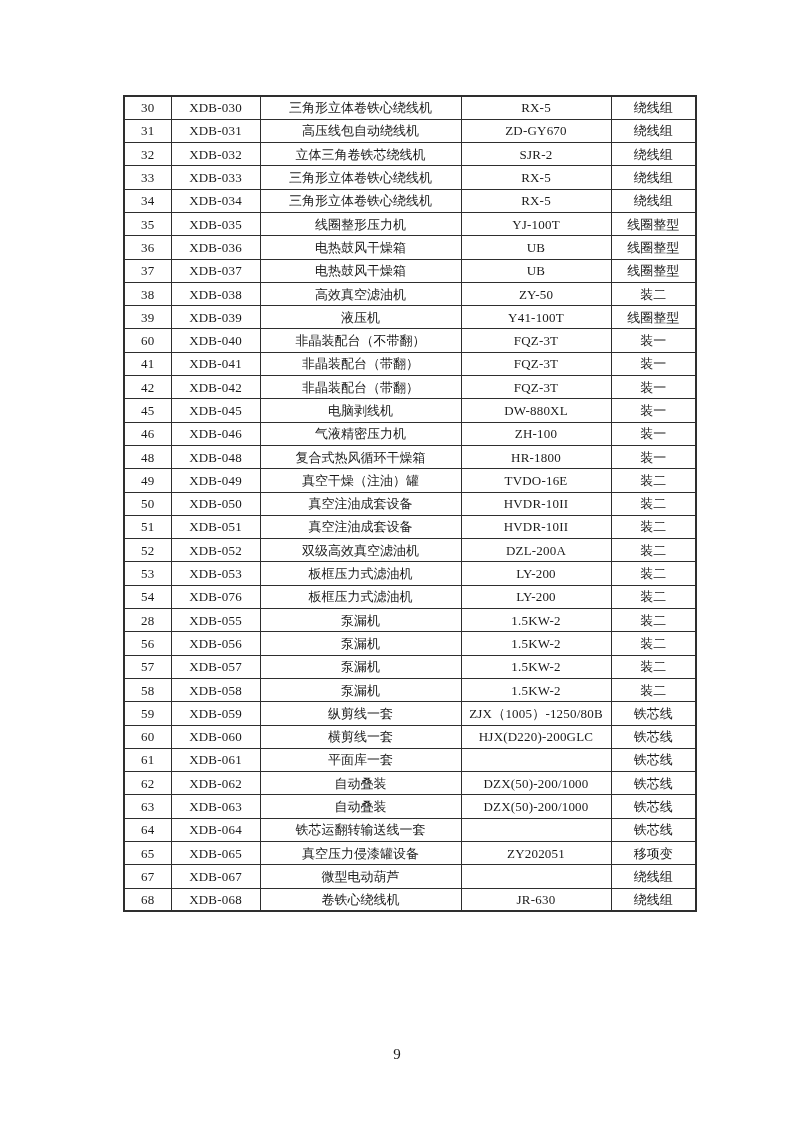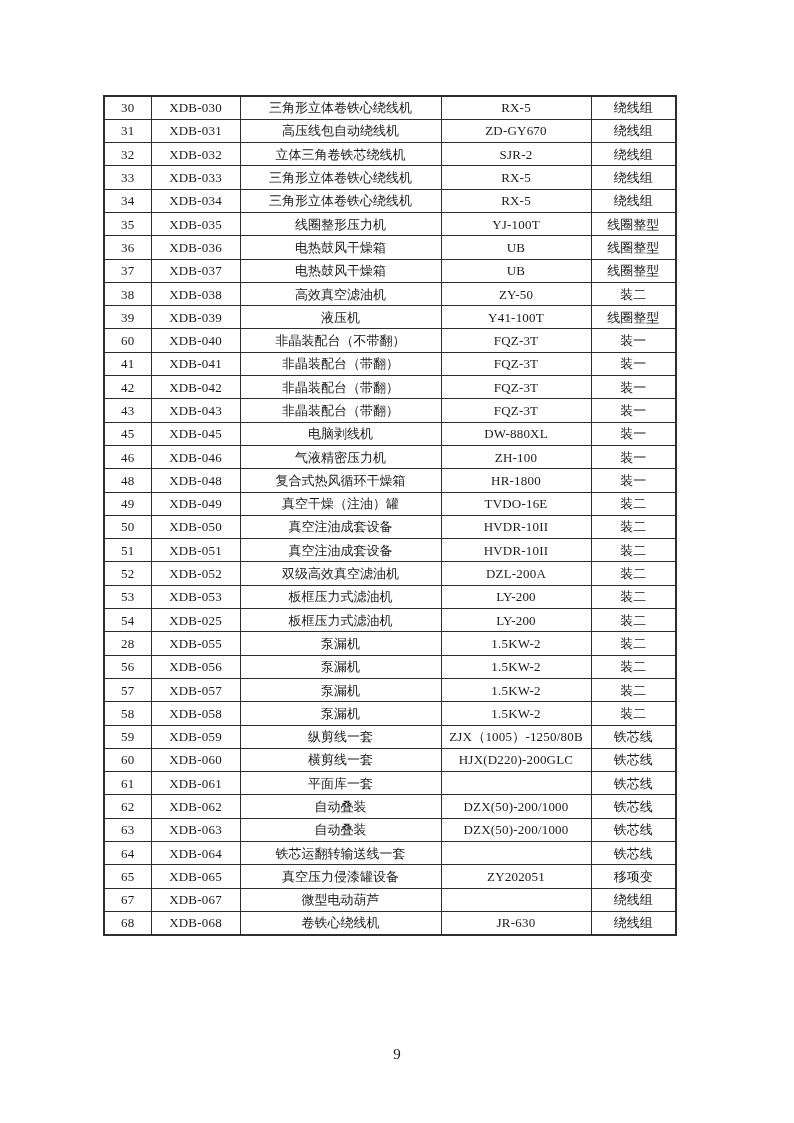--- a/index.html
+++ b/index.html
@@ -9,21 +9,21 @@
     width: 794px;
     height: 1123px;
     background: #ffffff;
     margin: 0 auto;
     font-family: "Liberation Serif", "DejaVu Serif", serif;
     color: #1a1a1a;
     overflow: hidden;
   }
   table.equip-table {
     position: absolute;
-    left: 103px;
+    left: 123px;
     top: 95px;
     width: 572px;
     border-collapse: collapse;
     table-layout: fixed;
     border: 2px solid #2e2e2e;
   }
   table.equip-table td {
     border: 1px solid #2e2e2e;
     height: 23.3px;
     text-align: center;
@@ -151,27 +151,20 @@
     <td class="c-group">装一</td>
   </tr>
         <tr>
     <td class="c-num">42</td>
     <td class="c-code">XDB-042</td>
     <td class="c-name">非晶装配台（带翻）</td>
     <td class="c-model">FQZ-3T</td>
     <td class="c-group">装一</td>
   </tr>
         <tr>
-    <td class="c-num">43</td>
-    <td class="c-code">XDB-043</td>
-    <td class="c-name">非晶装配台（带翻）</td>
-    <td class="c-model">FQZ-3T</td>
-    <td class="c-group">装一</td>
-  </tr>
-        <tr>
     <td class="c-num">45</td>
     <td class="c-code">XDB-045</td>
     <td class="c-name">电脑剥线机</td>
     <td class="c-model">DW-880XL</td>
     <td class="c-group">装一</td>
   </tr>
         <tr>
     <td class="c-num">46</td>
     <td class="c-code">XDB-046</td>
     <td class="c-name">气液精密压力机</td>
@@ -215,21 +208,21 @@
   </tr>
         <tr>
     <td class="c-num">53</td>
     <td class="c-code">XDB-053</td>
     <td class="c-name">板框压力式滤油机</td>
     <td class="c-model">LY-200</td>
     <td class="c-group">装二</td>
   </tr>
         <tr>
     <td class="c-num">54</td>
-    <td class="c-code">XDB-025</td>
+    <td class="c-code">XDB-076</td>
     <td class="c-name">板框压力式滤油机</td>
     <td class="c-model">LY-200</td>
     <td class="c-group">装二</td>
   </tr>
         <tr>
     <td class="c-num">28</td>
     <td class="c-code">XDB-055</td>
     <td class="c-name">泵漏机</td>
     <td class="c-model">1.5KW-2</td>
     <td class="c-group">装二</td>

